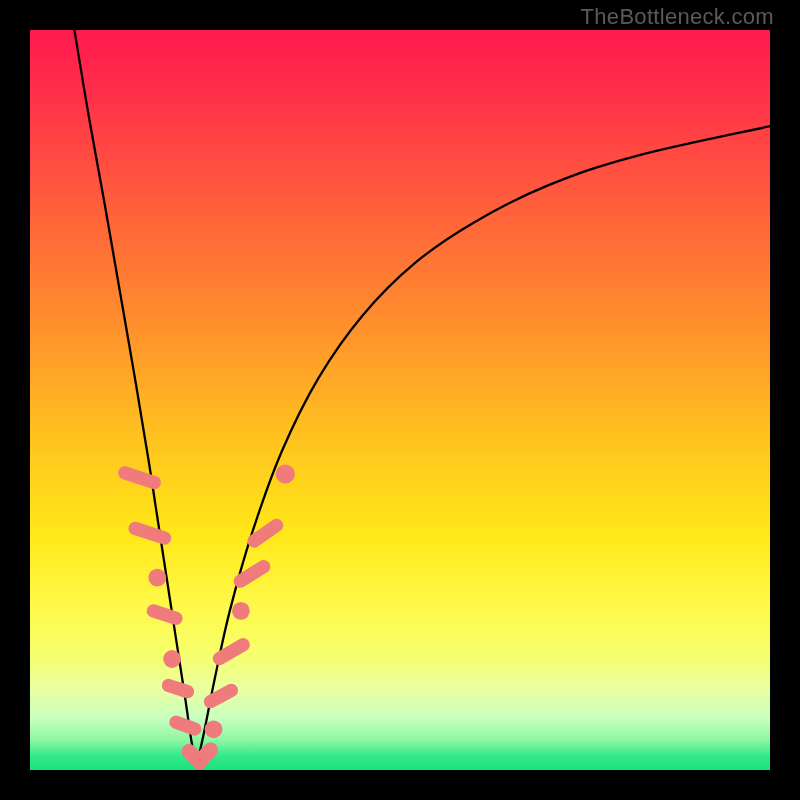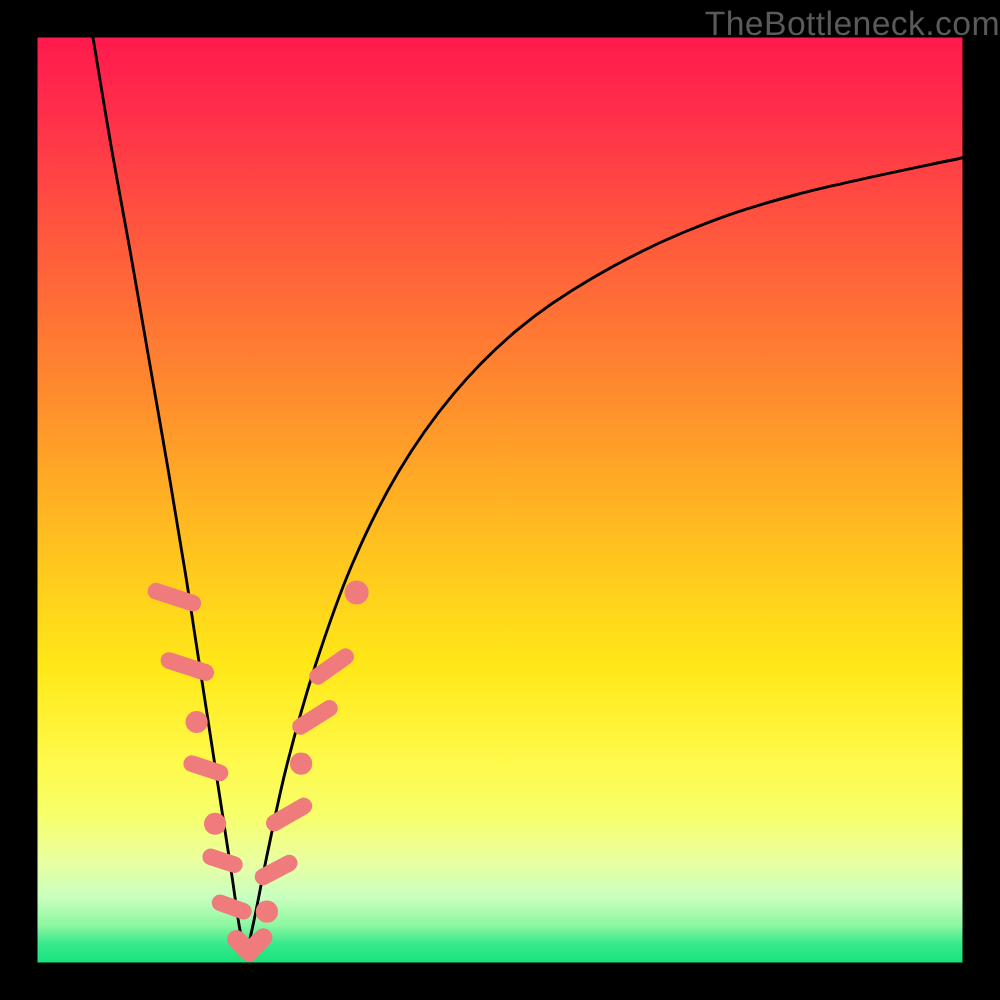--- a/index.html
+++ b/index.html
@@ -28,23 +28,23 @@
       #f7ff6a 84%,
       #eaffa0 89%,
       #c8ffc0 93%,
       #8cf7a0 96%,
       #37e98c 98%,
       #17e37b 100%);
   }
   .watermark {
     position: absolute;
     top: 4px;
-    right: 0;
+    right: 26px;
     color: #5a5a5a;
-    font-size: 27px;
+    font-size: 22px;
     font-weight: 500;
     letter-spacing: 0.3px;
     z-index: 10;
   }
   svg.plot {
     position: absolute;
     left: 30px;
     top: 30px;
     width: 740px;
     height: 740px;

